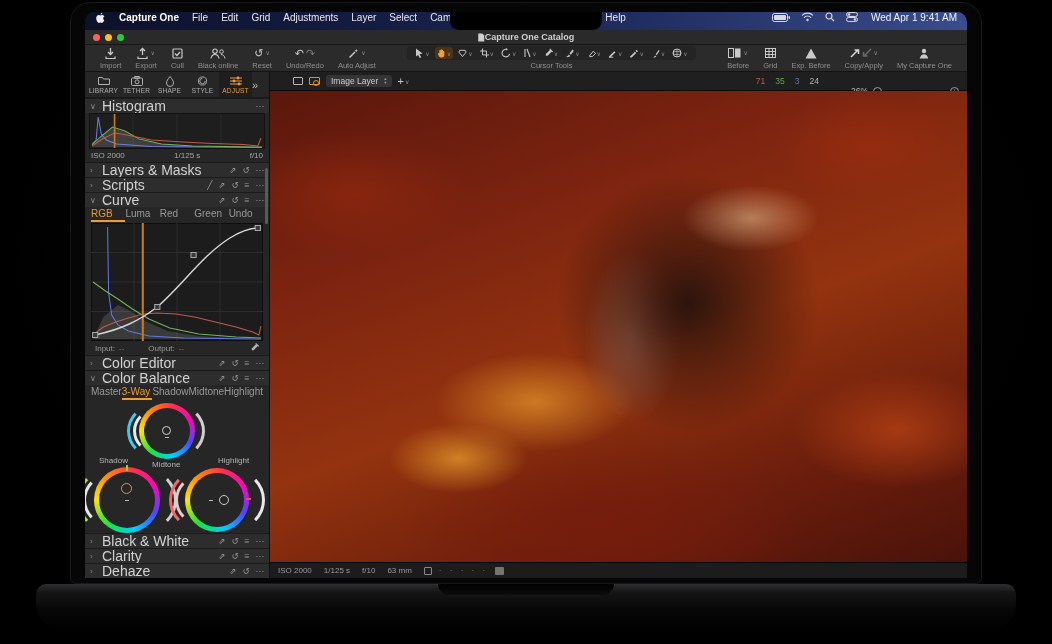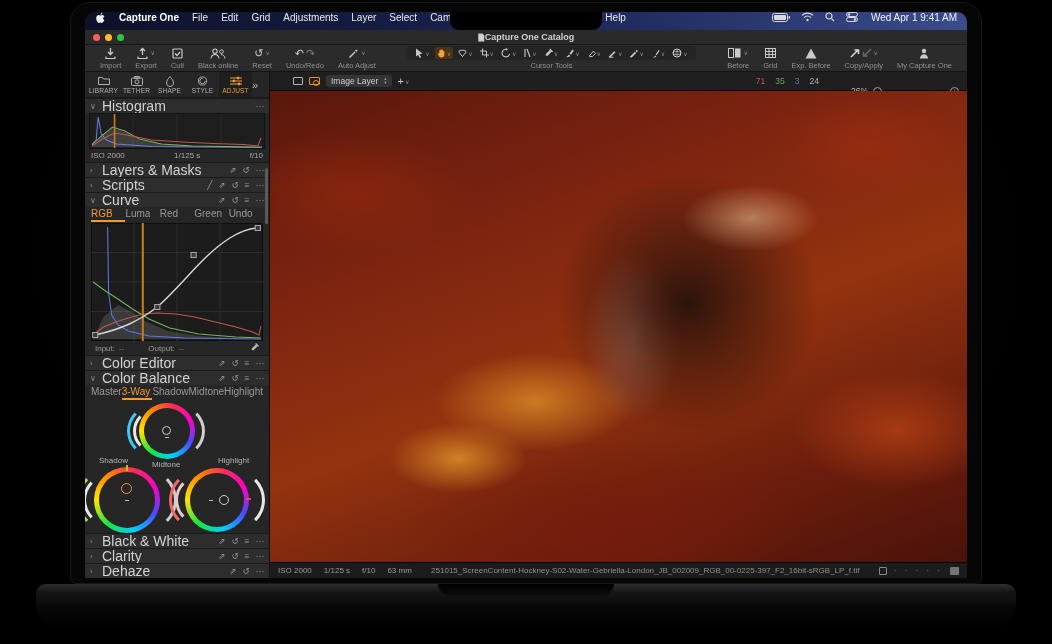--- a/index.html
+++ b/index.html
@@ -738,21 +738,20 @@
           </span>
         </div>
 
         <div class="photo"></div>
 
         <div class="sbar">
           <span>ISO 2000</span>
           <span>1/125 s</span>
           <span>f/10</span>
           <span>63 mm</span>
-          <span class="fname">251015_ScreenContent-Hockney-S02-Water-Gebriella-London_JB_002009_RGB_00-0225-397_F2_16bit-sRGB_LP_f.tif</span>
           <span class="sbar-right">
             <span class="sq-outline"></span>
             <span class="dots5">· · · · ·</span>
             <span class="film"></span>
           </span>
         </div>
       </div>
     </div>
   </div>
 </div>

